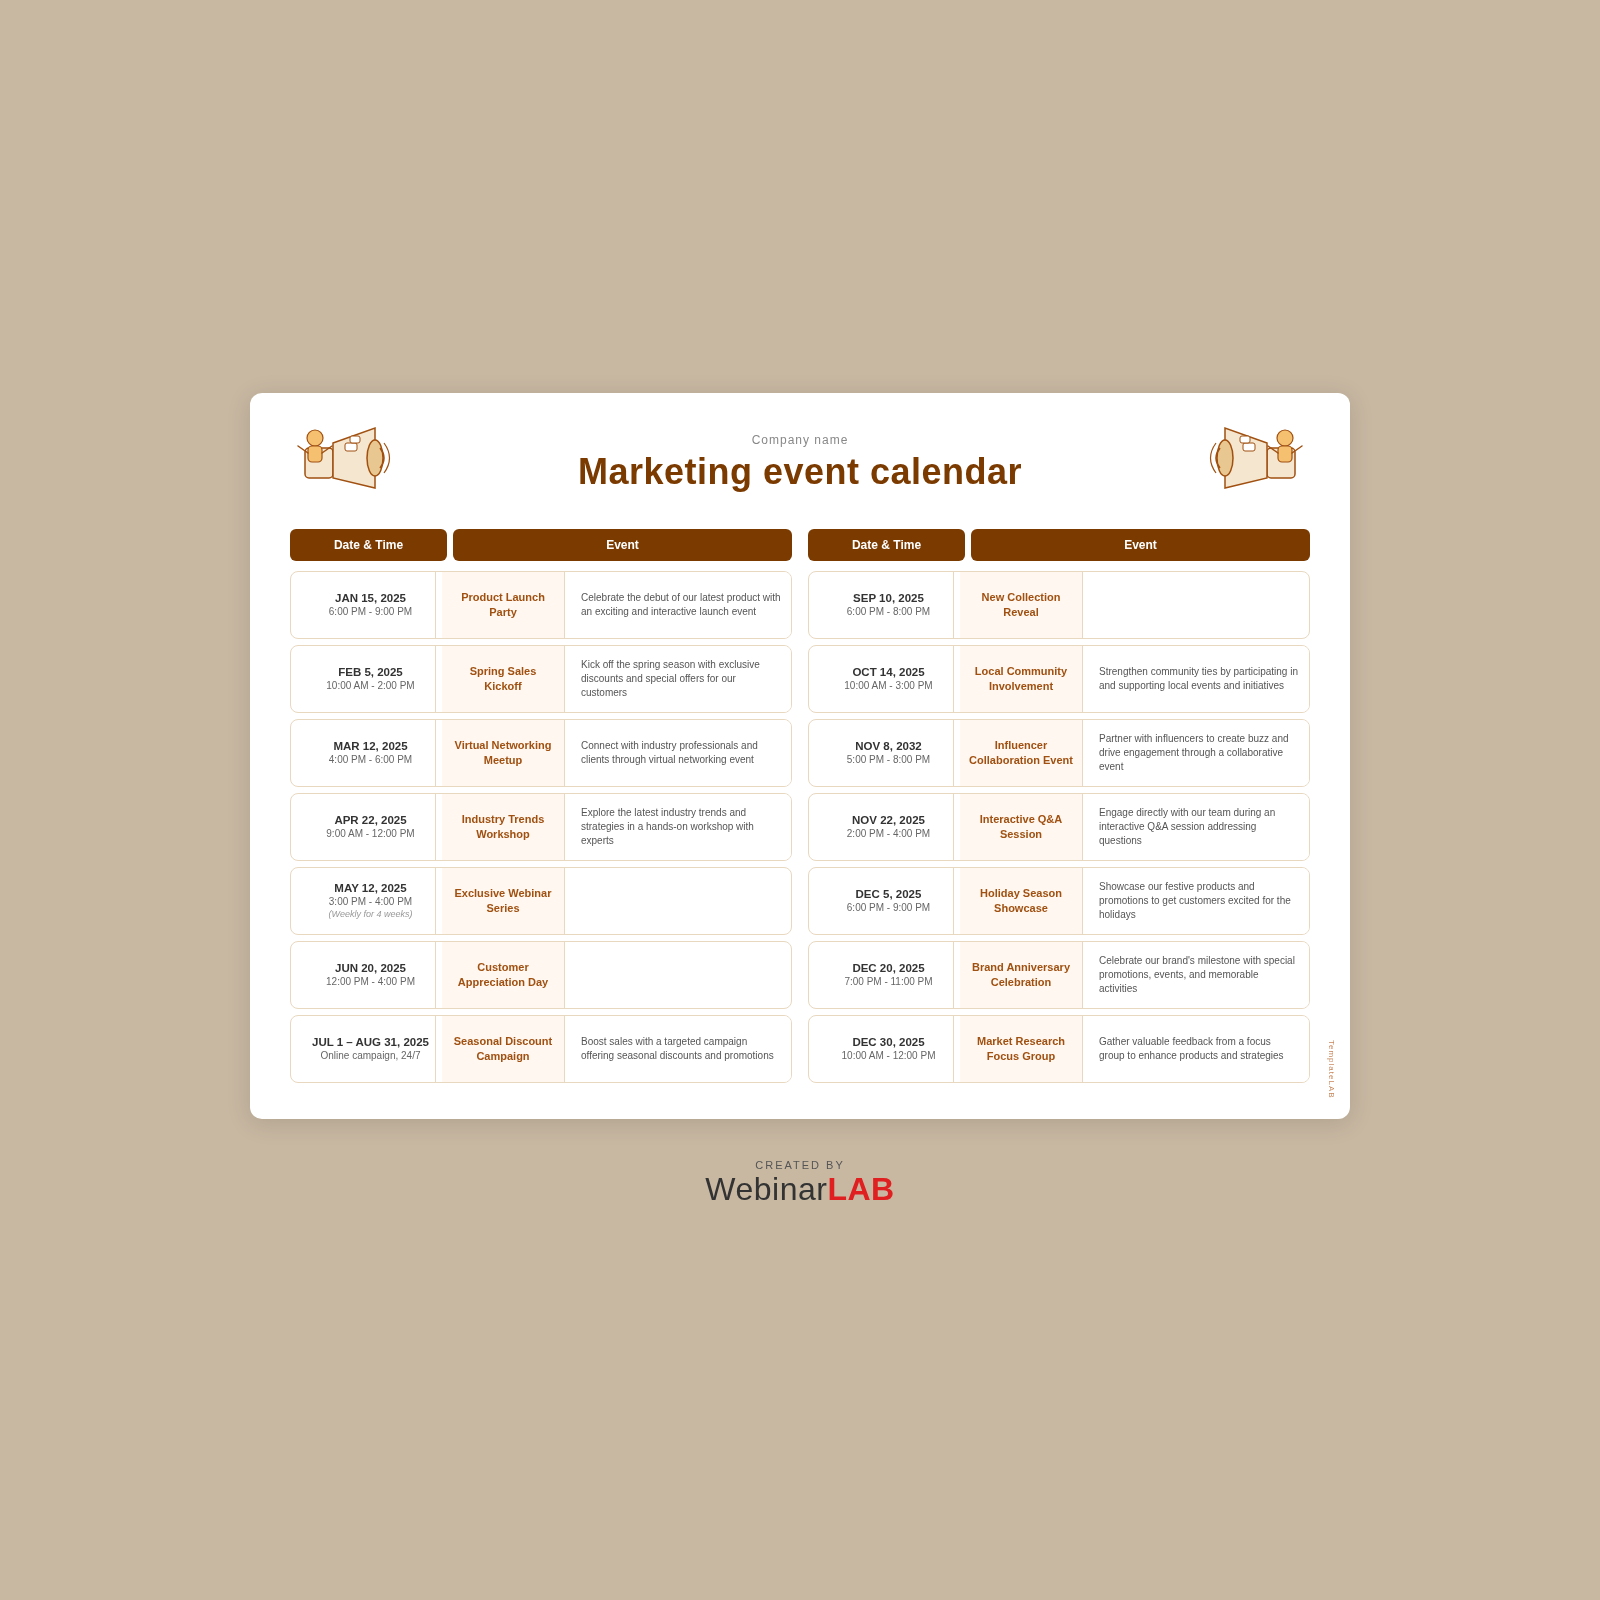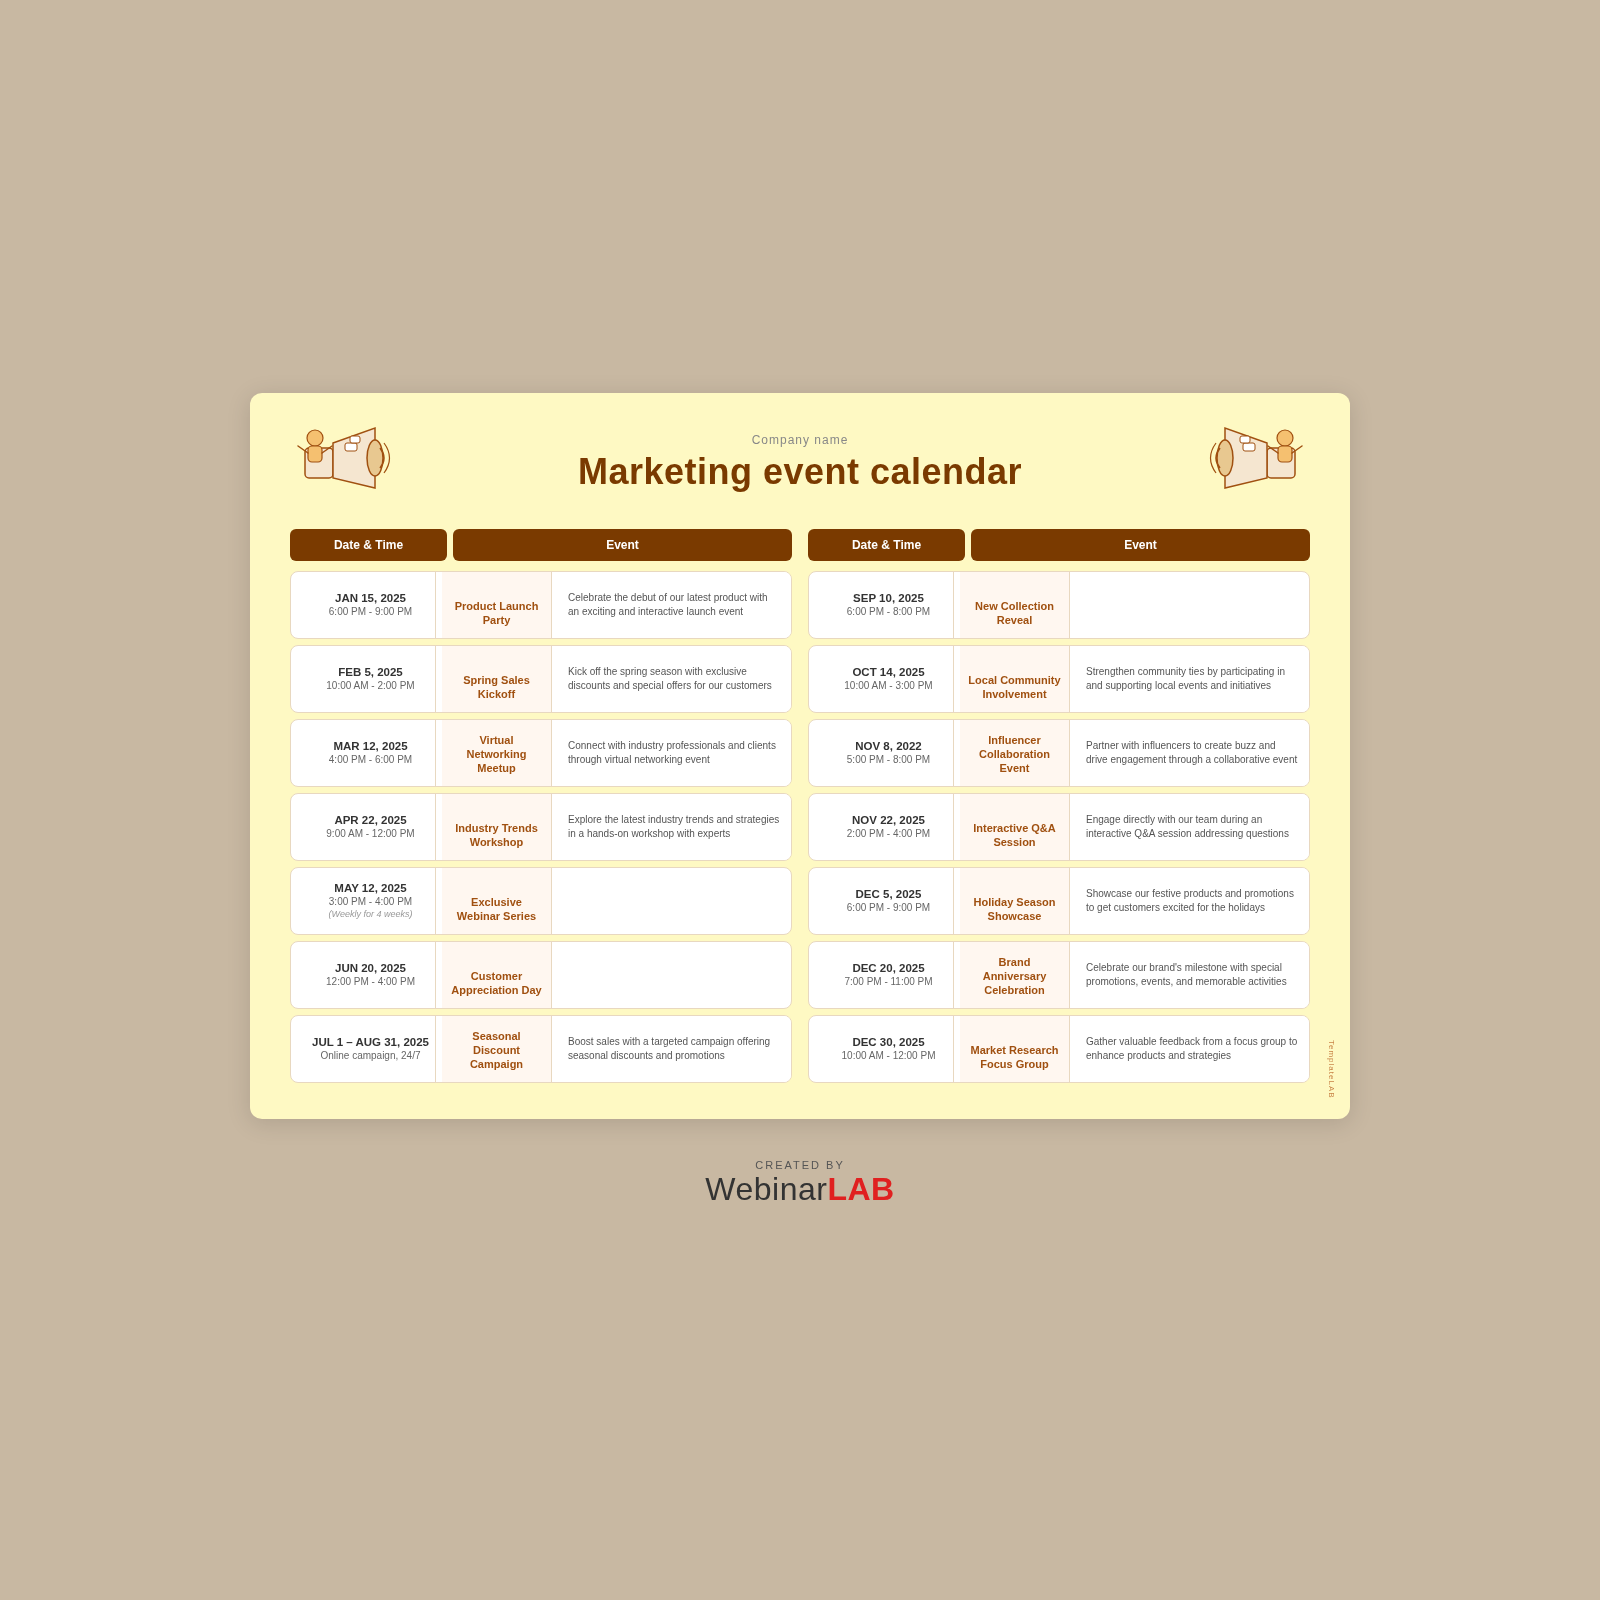--- a/index.html
+++ b/index.html
@@ -14,21 +14,21 @@
       font-family: Arial, sans-serif;
       padding: 60px 40px;
     }
     .page-wrapper {
       display: flex;
       flex-direction: column;
       align-items: center;
       width: 100%;
     }
     .calendar-card {
-      background: #fef9c3;
+      background: #ffffff;
       border-radius: 12px;
       width: 1100px;
       padding: 40px 40px 36px 40px;
       box-shadow: 0 4px 24px rgba(0,0,0,0.13);
       position: relative;
     }
     
     .header {
       display: flex;
       align-items: center;
@@ -131,26 +131,26 @@
       color: #666;
       margin-top: 2px;
     }
     .cell-date-note {
       font-size: 9px;
       color: #999;
       margin-top: 2px;
       font-style: italic;
     }
     .cell-event-name {
-      width: 110px;
+      width: 123px;
       flex-shrink: 0;
       text-align: center;
       padding: 10px 8px;
       display: flex;
-      align-items: flex-end;
+      align-items: center;
       justify-content: center;
       background: #fff7f0;
       border-right: 1.5px solid #e8d8c0;
     }
     .event-name-text {
       font-size: 11px;
       font-weight: bold;
       color: #a05010;
       text-align: center;
       line-height: 1.3;
@@ -378,21 +378,21 @@
     </div>
               <div class="cell-event-name">
                 <div class="event-name-text">Local Community Involvement</div>
               </div>
               <div class="cell-description">
                 <div class="desc-text">Strengthen community ties by participating in and supporting local events and initiatives</div>
               </div>
             </div>
             <div class="event-row">
               <div class="cell-date">
-      <div class="cell-date-main">NOV 8, 2022</div>
+      <div class="cell-date-main">NOV 8, 2032</div>
       <div class="cell-date-time">5:00 PM - 8:00 PM</div>
 
     </div>
               <div class="cell-event-name">
                 <div class="event-name-text">Influencer Collaboration Event</div>
               </div>
               <div class="cell-description">
                 <div class="desc-text">Partner with influencers to create buzz and drive engagement through a collaborative event</div>
               </div>
             </div>

